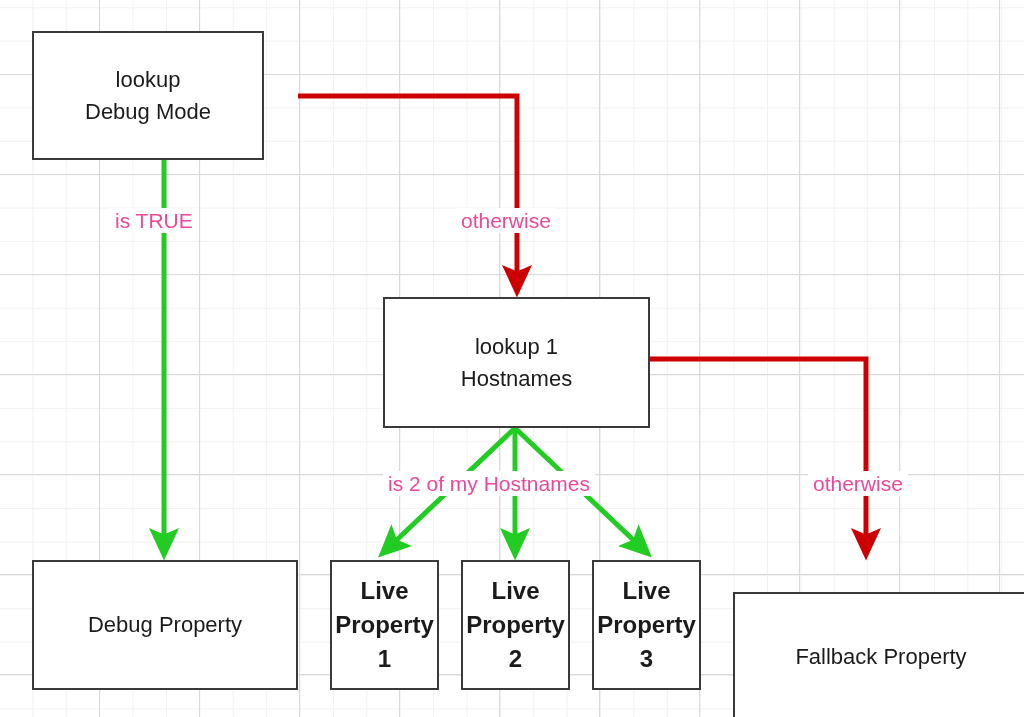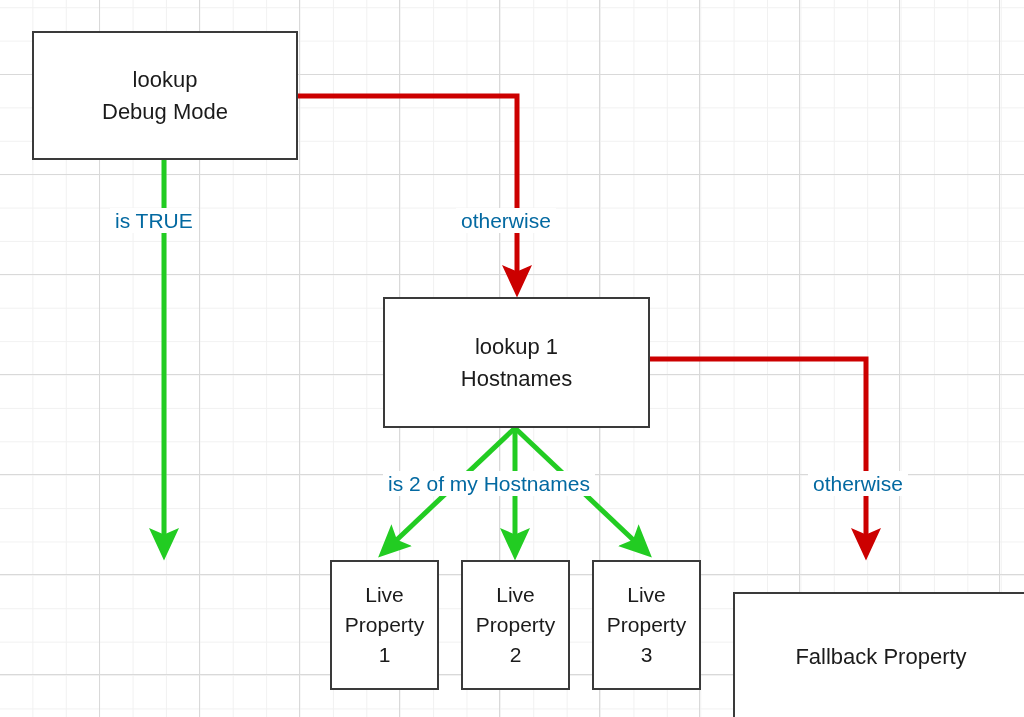--- a/index.html
+++ b/index.html
@@ -44,25 +44,25 @@
     align-items: center;
     justify-content: center;
     text-align: center;
     color: #1b1b1b;
     font-family: "Liberation Sans", sans-serif;
     font-size: 22px;
     line-height: 1.42;
     white-space: pre-line;
     z-index: 3;
   }
-  .node.narrow { font-size: 21px; }
+  .node.narrow { font-size: 24px; font-weight: bold; }
   .edge-label {
     position: absolute;
     z-index: 4;
-    color: #0369a1;
+    color: #ec4899;
     font-family: "Liberation Sans", sans-serif;
     font-size: 21px;
     line-height: 1;
     white-space: nowrap;
     background: #ffffff;
     padding: 2px 5px;
   }
 </style>
 </head>
 <body>
@@ -85,30 +85,33 @@
 
     <path d="M 515,428 L 385,551" fill="none" stroke="#22cc22" stroke-width="5" marker-end="url(#arrow-green)"></path>
 
     <path d="M 515,428 L 515,551" fill="none" stroke="#22cc22" stroke-width="5" marker-end="url(#arrow-green)"></path>
 
     <path d="M 515,428 L 645,551" fill="none" stroke="#22cc22" stroke-width="5" marker-end="url(#arrow-green)"></path>
 
     <path d="M 650,359 L 866,359 L 866,551" fill="none" stroke="#cc0000" stroke-width="5" marker-end="url(#arrow-red)"></path>
   </svg>
 
-  <div class="node" style="left:32px; top:31px; width:266px; height:129px;">
+  <div class="node" style="left:32px; top:31px; width:232px; height:129px;">
     <span>lookup
 Debug Mode</span>
   </div>
 
   <div class="node" style="left:383px; top:297px; width:267px; height:131px;">
     <span>lookup 1
 Hostnames</span>
   </div>
 
+  <div class="node" style="left:32px; top:560px; width:266px; height:130px;">
+    <span>Debug Property</span>
+  </div>
 
   <div class="node narrow" style="left:330px; top:560px; width:109px; height:130px;">
     <span>Live
 Property
 1</span>
   </div>
 
   <div class="node narrow" style="left:461px; top:560px; width:109px; height:130px;">
     <span>Live
 Property

